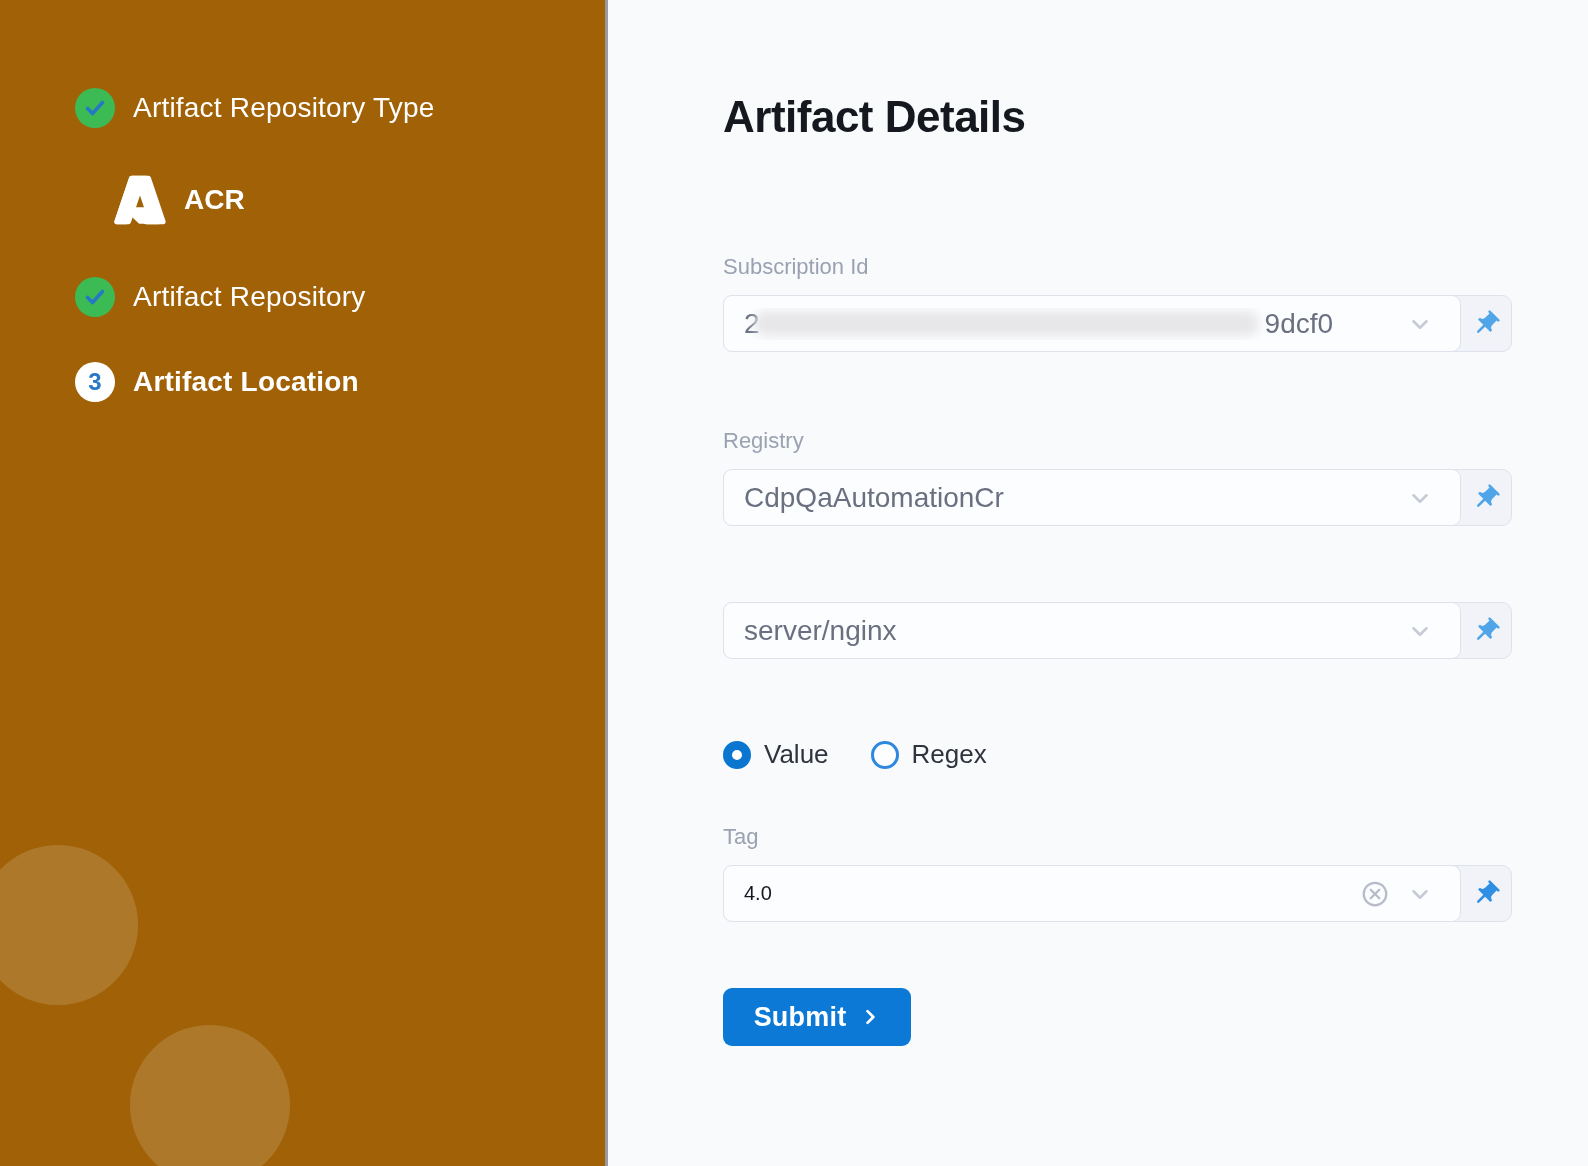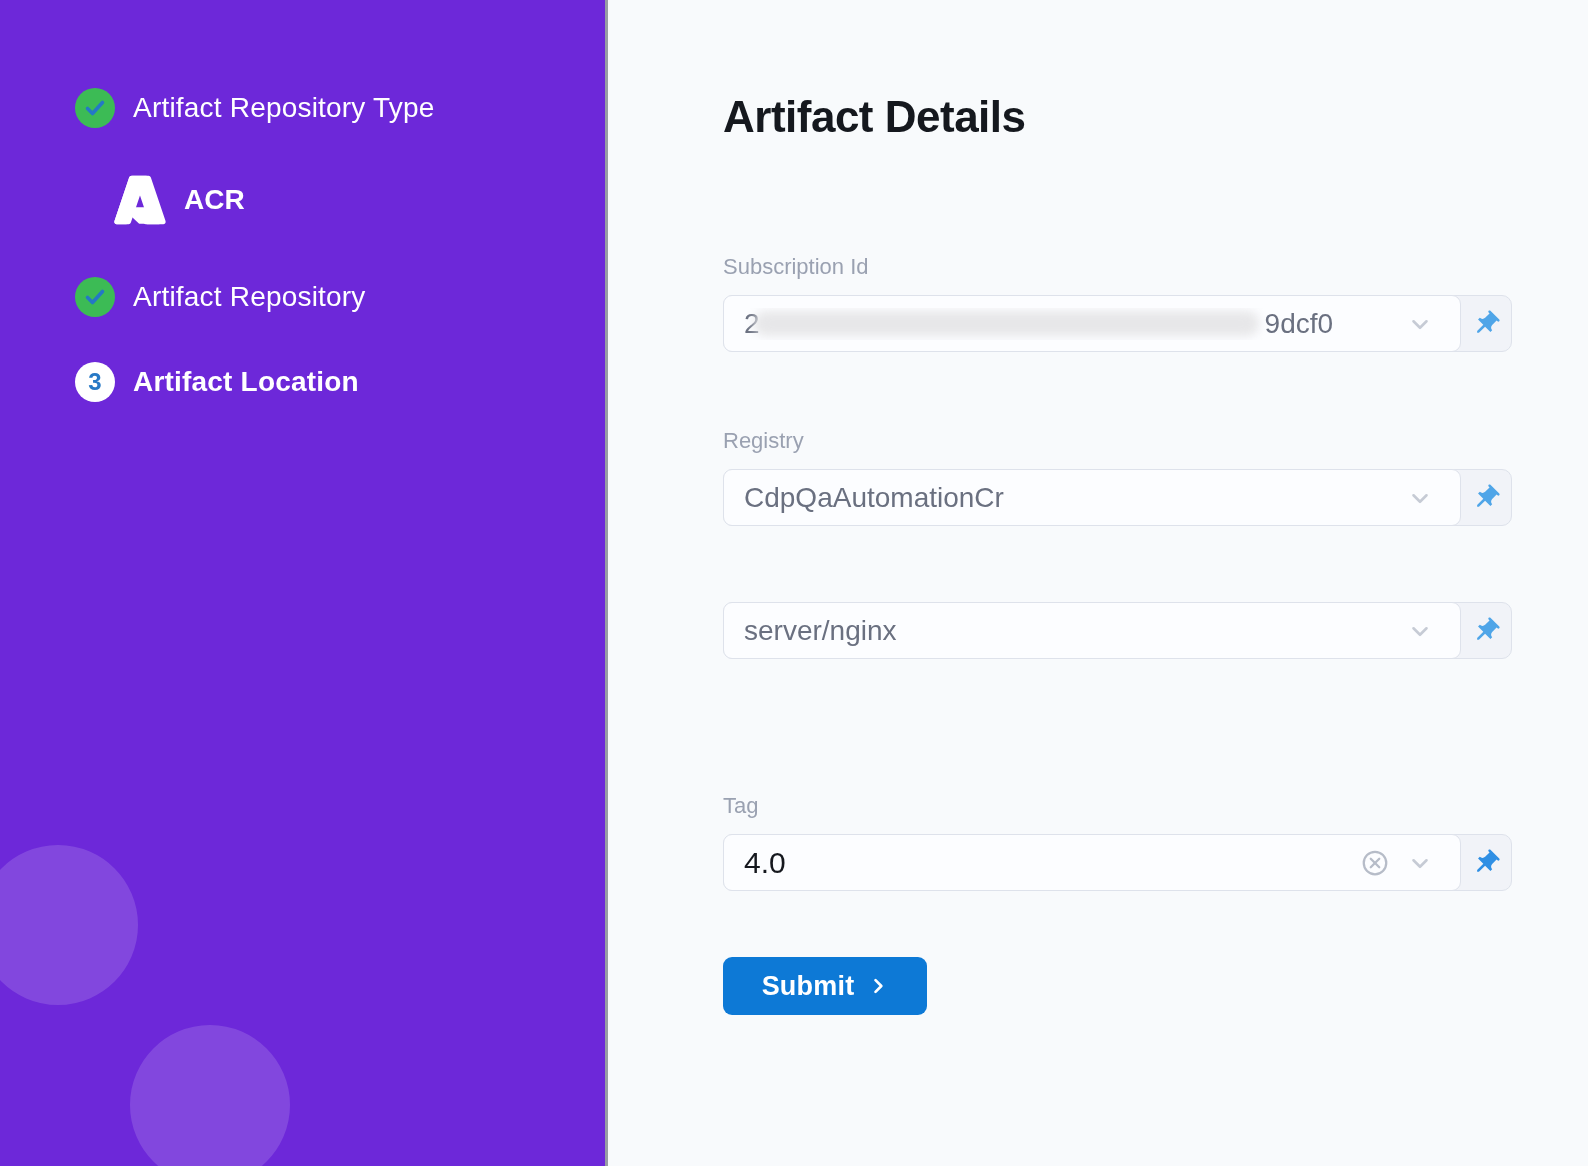--- a/index.html
+++ b/index.html
@@ -3,21 +3,21 @@
 <meta charset="utf-8">
 <style>
   * { margin:0; padding:0; box-sizing:border-box; }
   html,body { width:1588px; height:1166px; overflow:hidden; }
   body { font-family:"Liberation Sans", sans-serif; }
   .app { display:flex; width:1588px; height:1166px; }
 
   
   .sidebar {
     position:relative; width:608px; height:100%;
-    background:#6d28d9; border-right:3px solid #979CA4;
+    background:#a16207; border-right:3px solid #979CA4;
     overflow:hidden; flex-shrink:0;
   }
   .watermark { position:absolute; inset:0; opacity:0.14; pointer-events:none; }
   .ring {
     position:absolute; width:150px; height:150px;
     border:80px solid #ffffff; border-radius:118px;
     transform:rotate(45deg);
   }
   .ring.r1 { left:-22px; top:845px; }
   .ring.r2 { left:130px; top:1025px; }
@@ -78,37 +78,37 @@
     border:9px solid #0B76D0; background:#ffffff; flex-shrink:0;
   }
   .radio-dot-off {
     width:28px; height:28px; border-radius:50%;
     border:3px solid #2E89DE; background:#FDFEFF; flex-shrink:0;
   }
   .radio-label { font-size:26px; color:#2F333D; margin-left:13px; }
 
   .tag-input {
     flex:1; border:none; outline:none; background:transparent;
-    font-size:30px; color:#15181E; font-family:"Liberation Sans", sans-serif;
+    font-size:20px; color:#15181E; font-family:"Liberation Sans", sans-serif;
     min-width:0;
   }
   .clear-cell { width:46px; }
 
   .btn-row { display:flex; align-items:center; margin-top:66px; }
   .btn {
     height:58px; border-radius:9px; display:flex; align-items:center; justify-content:center;
     font-size:27px; font-weight:bold; cursor:pointer; letter-spacing:0.2px;
     font-family:"Liberation Sans", sans-serif;
   }
   .btn-back {
     width:168px; background:#FDFEFF; border:2px solid #1373D6; color:#0F72D4; margin-right:33px;
   }
   .btn-back svg { margin-right:12px; }
   .btn-submit {
-    width:204px; background:#0D79D6; border:none; color:#ffffff;
+    width:188px; background:#0D79D6; border:none; color:#ffffff;
   }
   .btn-submit svg { margin-left:14px; }
 </style>
 </head>
 <body>
 
 <div class="app">
 
   <aside class="sidebar">
     <div class="watermark">
@@ -226,20 +226,30 @@
                 <g transform="rotate(45 12 12)">
                   <path d="M16 9V4h1c.55 0 1-.45 1-1s-.45-1-1-1H7c-.55 0-1 .45-1 1s.45 1 1 1h1v5c0 1.66-1.34 3-3 3v2h5.97v7l1 1 1-1v-7H19v-2c-1.66 0-3-1.34-3-3z"></path>
                 </g>
               </svg>
           </span>
         </div>
       </div>
 
       <div class="gap-80"></div>
 
+      <div class="radio-row">
+        <div class="radio-item">
+          <span class="radio-dot-on"></span>
+          <span class="radio-label">Value</span>
+        </div>
+        <div class="radio-item">
+          <span class="radio-dot-off"></span>
+          <span class="radio-label">Regex</span>
+        </div>
+      </div>
 
       <div class="gap-54"></div>
 
       <div class="field-group">
         <div class="field-label">Tag</div>
         <div class="field-wrap">
           <div class="select-box">
             <input class="tag-input" type="text" value="4.0" style="">
             <span class="icon-btn clear-cell">
               <svg width="30" height="30" viewBox="0 0 24 24" fill="none">

